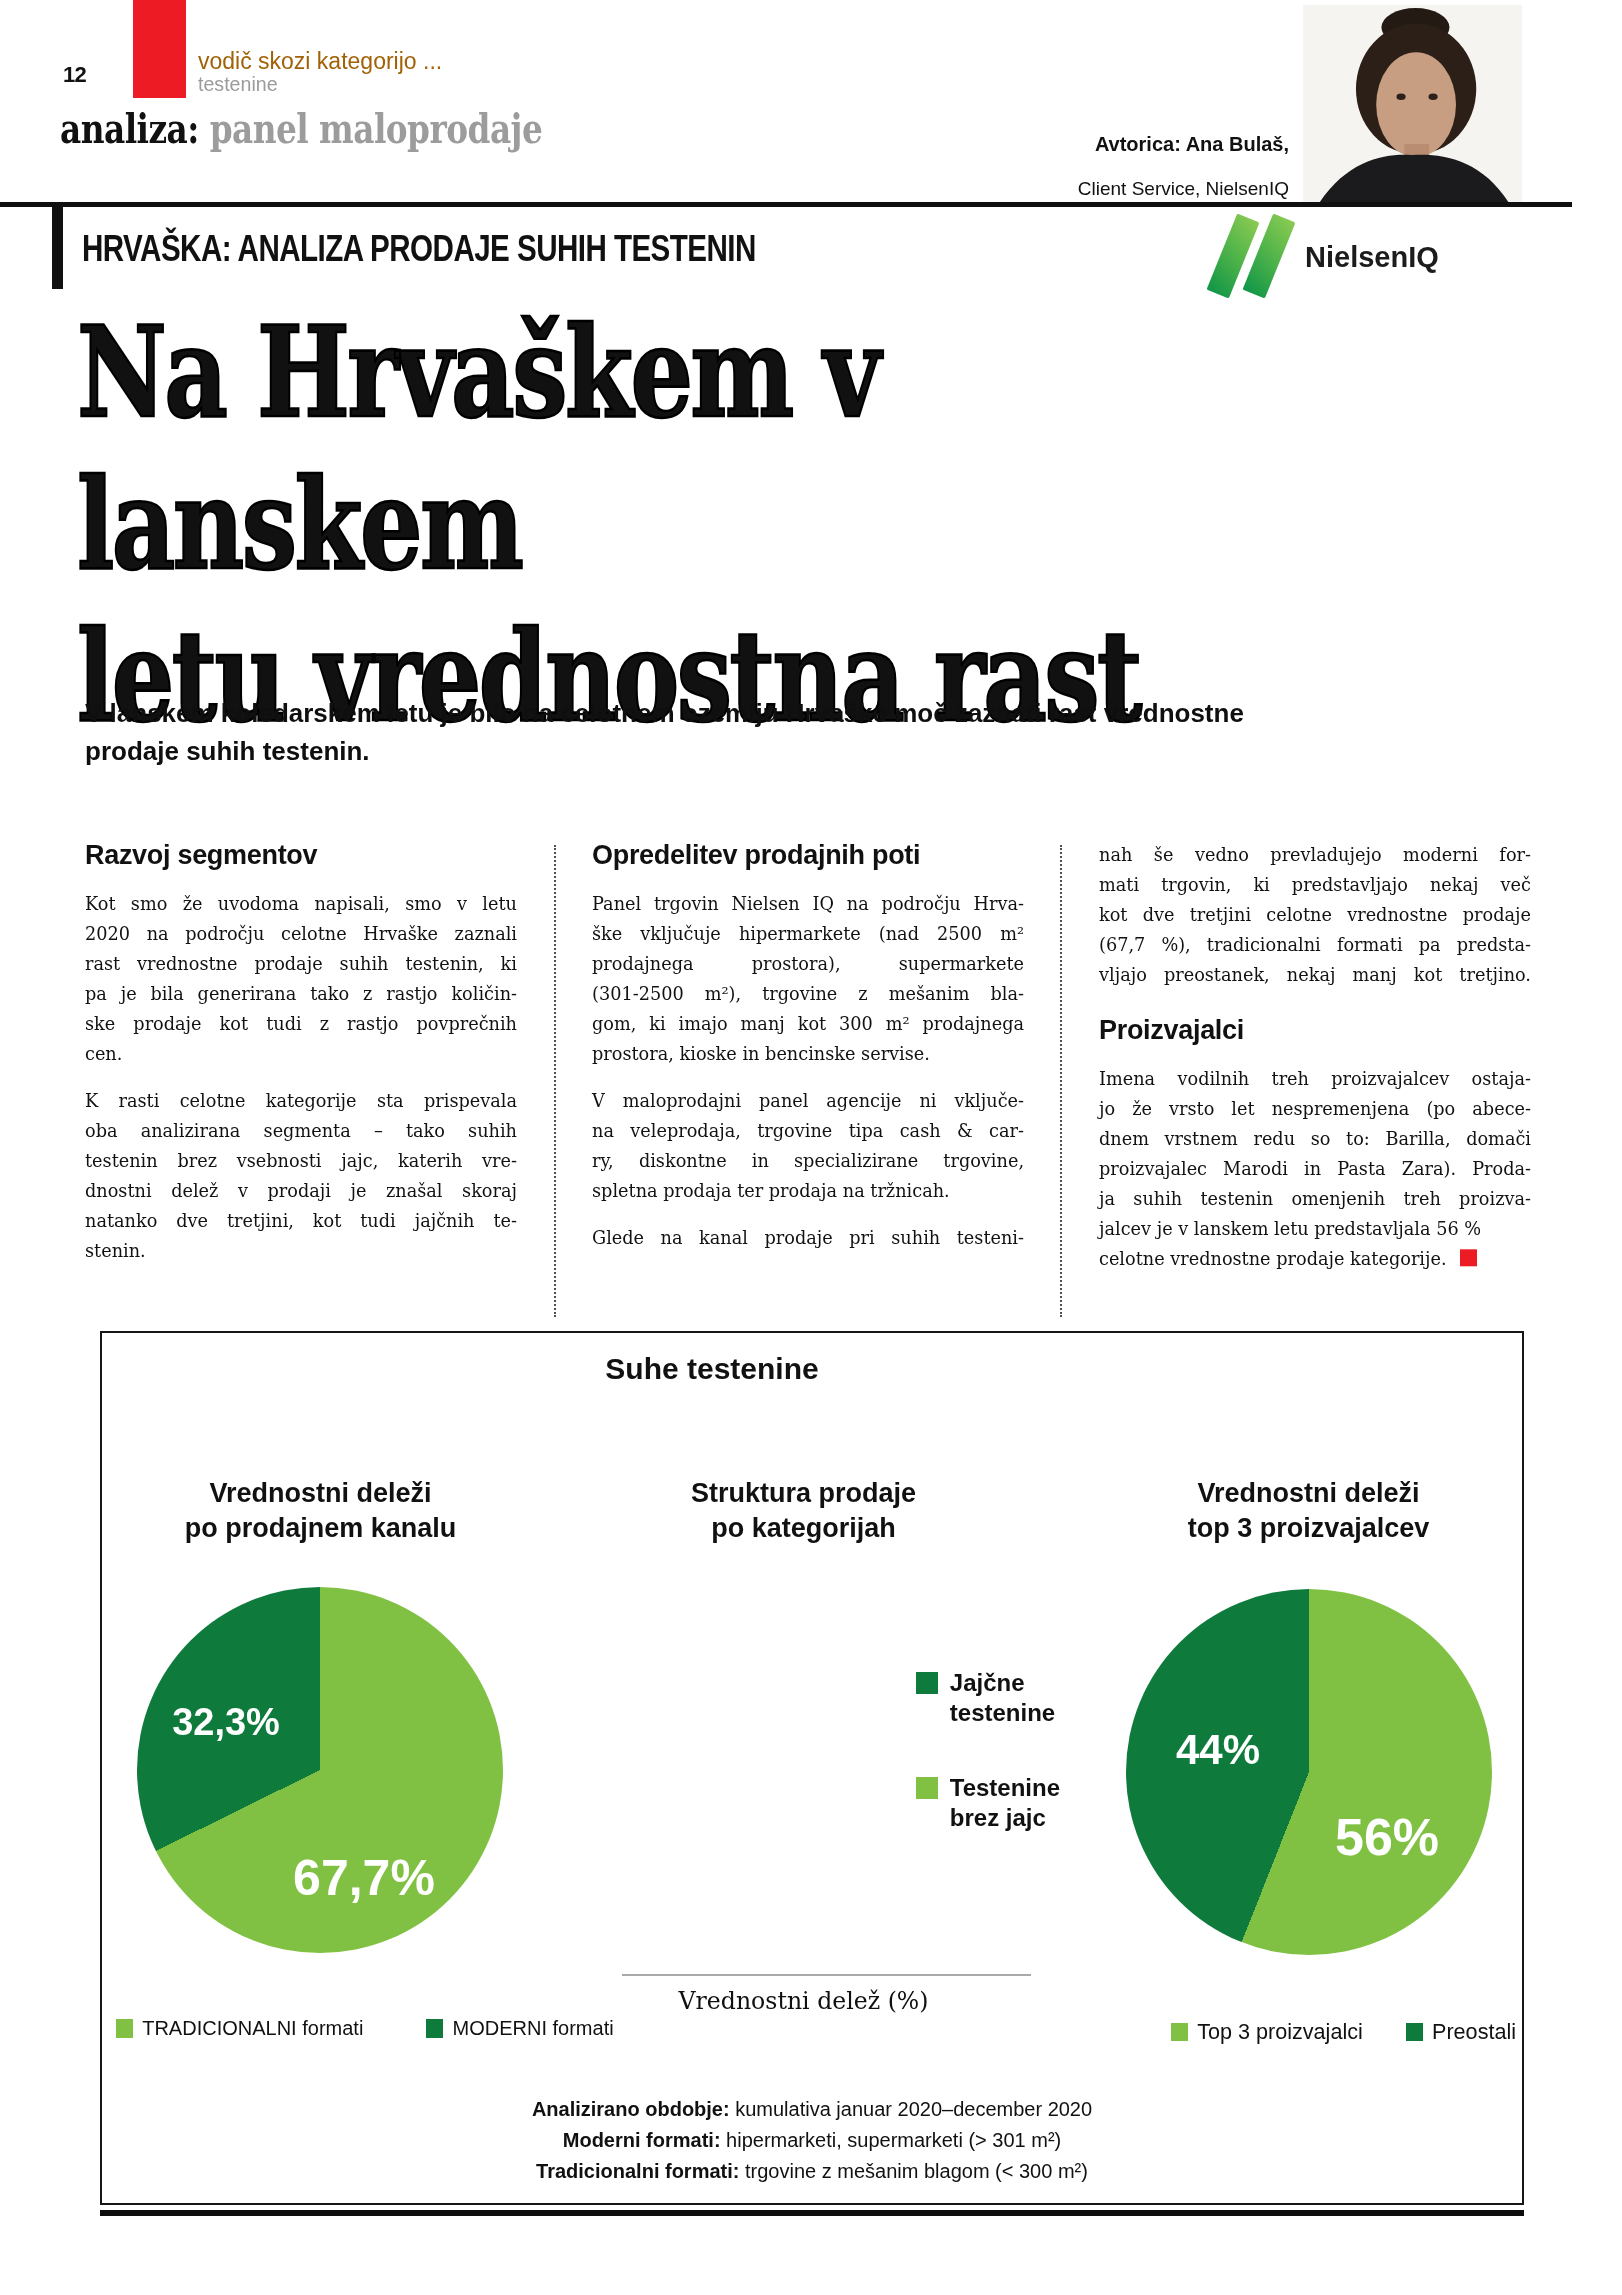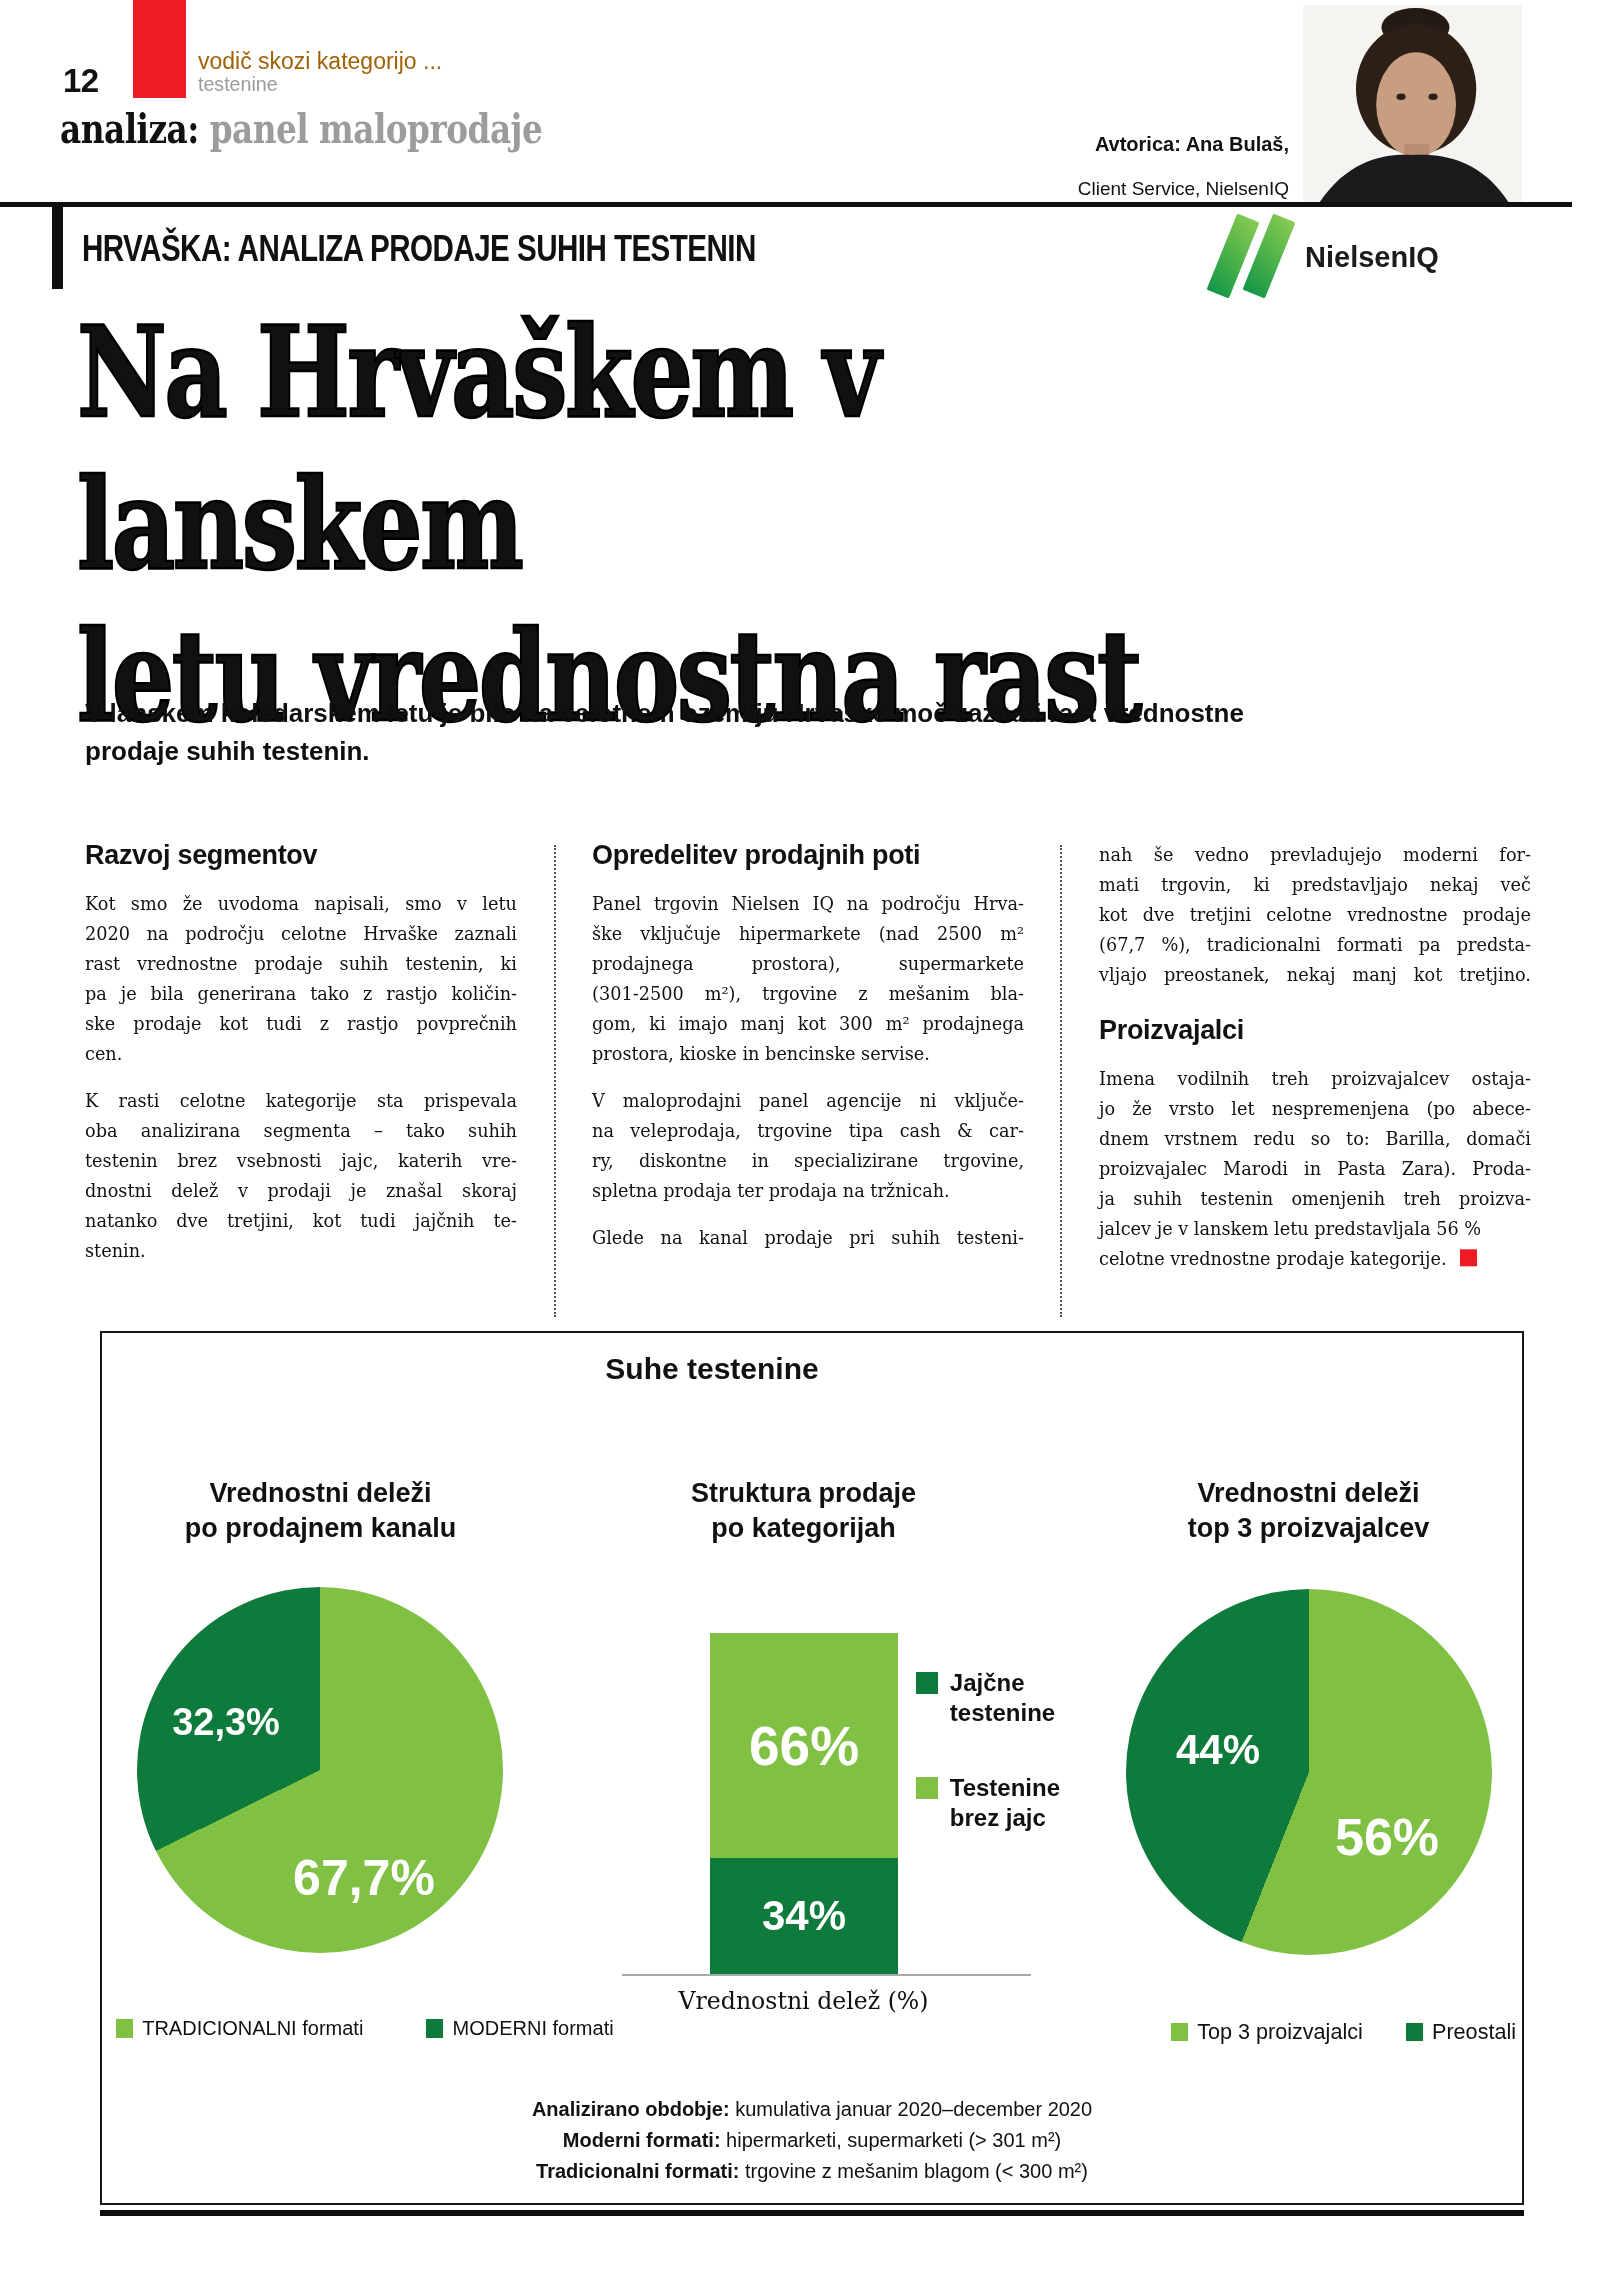--- a/index.html
+++ b/index.html
@@ -2,21 +2,21 @@
 <html style="font-size:10.5px"><head>
 <meta charset="utf-8">
 <style>
   html,body{margin:0;padding:0;background:#fff;}
   .page{position:relative;width:1623px;height:2295px;background:#ffffff;overflow:hidden;
         font-family:"Liberation Sans",sans-serif;color:#111;}
   .abs{position:absolute;}
 
   
   .red-block{left:133px;top:0;width:53px;height:98px;background:#ED1C24;}
-  .page-num{left:63px;top:62px;font-size:33px;font-weight:bold;letter-spacing:-0.7px;}
+  .page-num{left:63px;top:62px;font-size:22px;font-weight:bold;letter-spacing:-0.7px;}
   .kicker{left:198px;top:48px;font-size:23px;color:#a16207;}
   .kicker-cat{left:198px;top:73px;font-size:19.6px;color:#9b9b9b;}
   .section-title{left:60px;top:105px;font-family:"DejaVu Serif",serif;font-size:41px;font-weight:bold;
       transform:scaleX(0.8);transform-origin:0 0;white-space:nowrap;letter-spacing:-0.7px;}
   .section-title .gray{color:#9c9c9c;}
   .author{left:942px;top:133px;width:347px;text-align:right;line-height:23.6px;}
   .author .a1{font-weight:bold;font-size:20px;}
   .author .a2{font-size:19px;margin-top:20px;}
   .photo{left:1303px;top:5.2px;width:219px;height:198px;overflow:hidden;background:#f6f4f1;}
 
@@ -212,24 +212,20 @@
 po prodajnem kanalu</div>
   <div class="abs subtitle sub2">Struktura prodaje
 po kategorijah</div>
   <div class="abs subtitle sub3">Vrednostni deleži
 top 3 proizvajalcev</div>
 
   <div class="abs pie pie1" style="background: conic-gradient(rgb(128, 193, 68) 0%, rgb(128, 193, 68) 67.7%, rgb(14, 122, 60) 67.7%, rgb(14, 122, 60) 100%);"></div>
   <span class="pie-label p1a">32,3%</span>
   <span class="pie-label p1b">67,7%</span>
 
-  <div class="abs bar-wrap">
-    <div class="bar-seg top" style="background: rgb(128, 193, 68); height: 66%;">66%</div>
-    <div class="bar-seg bottom" style="background: rgb(14, 122, 60); height: 34%;">34%</div>
-  </div>
   <div class="abs axis-line"></div>
   <div class="abs axis-label">Vrednostni delež (%)</div>
 
   <div class="abs ml ml1">
     <span class="sq" style="background: rgb(14, 122, 60);"></span>
     <span class="lbl">Jajčne
 testenine</span>
   </div>
   <div class="abs ml ml2">
     <span class="sq" style="background: rgb(128, 193, 68);"></span>

